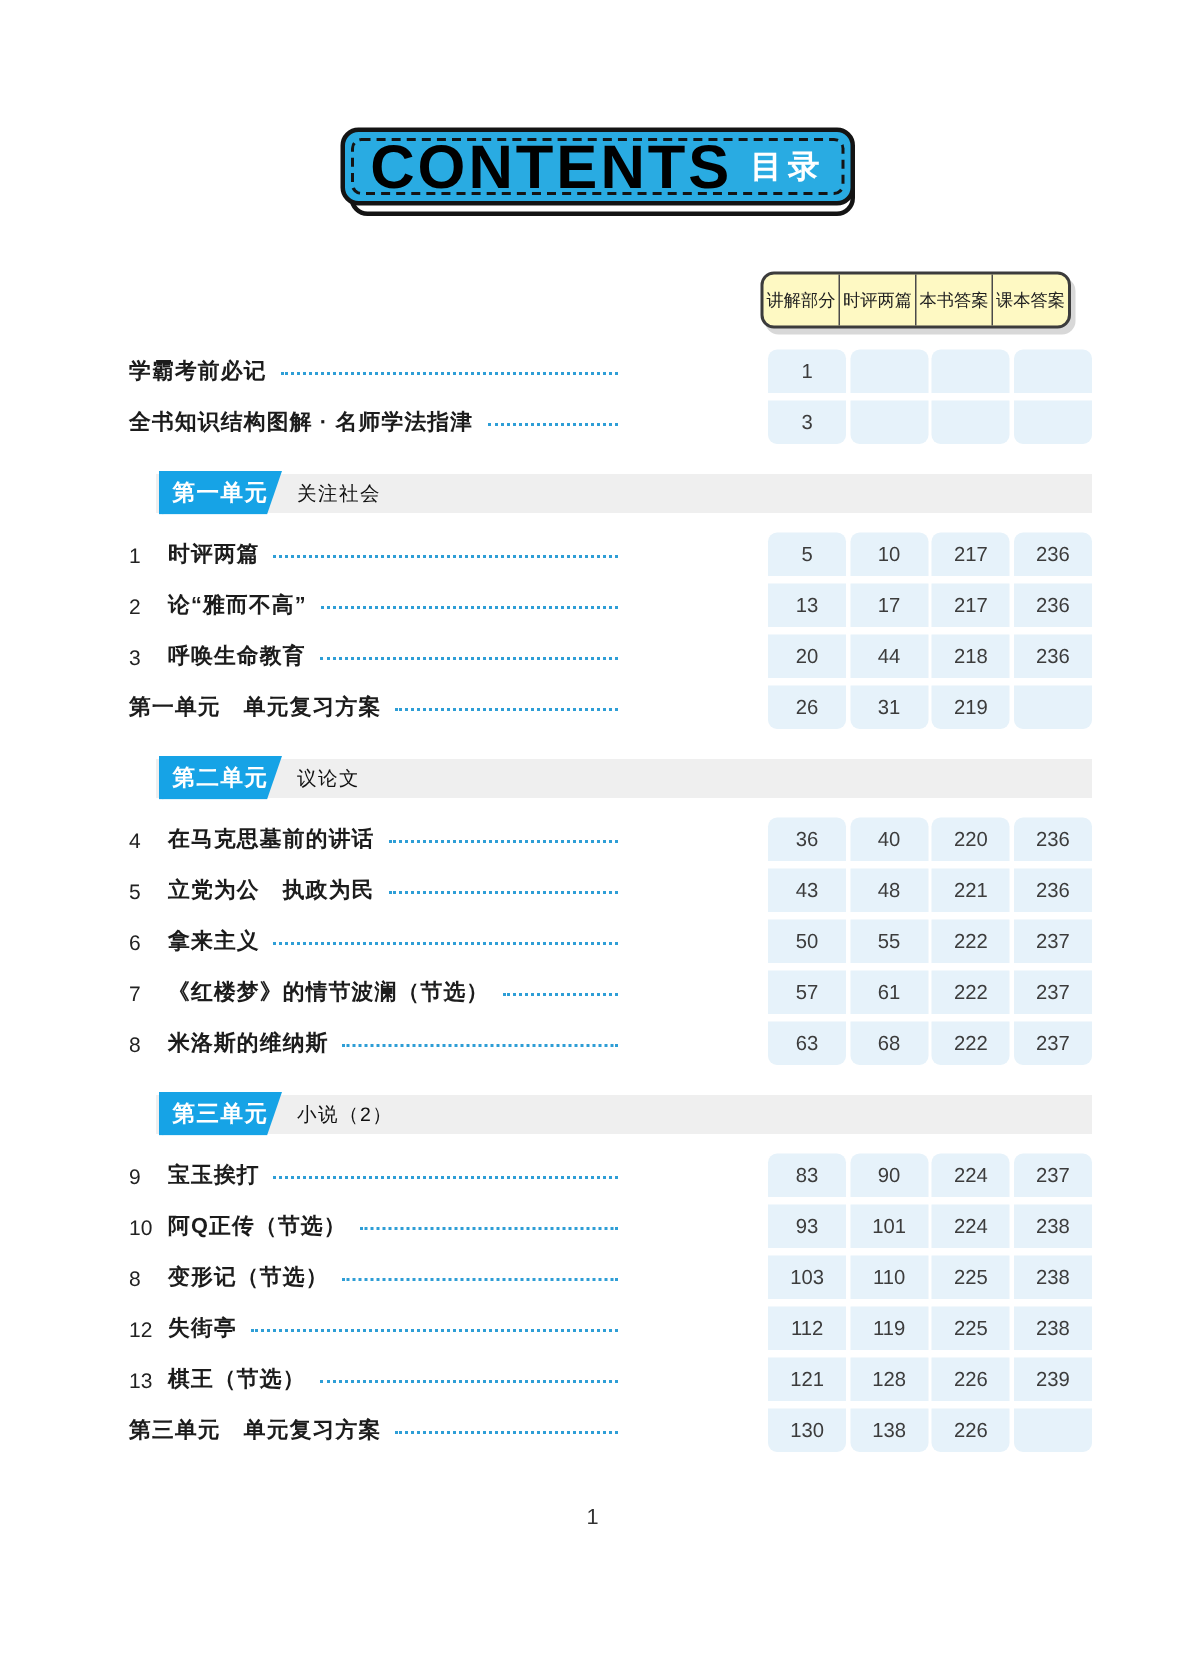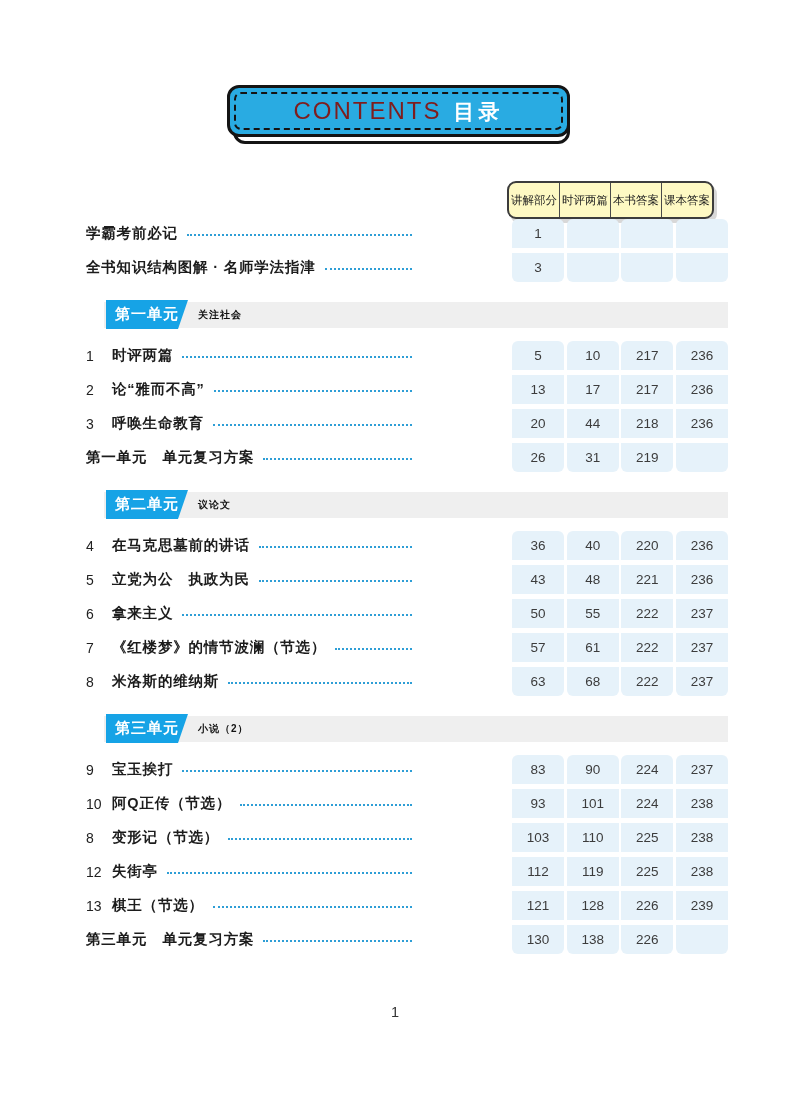--- a/index.html
+++ b/index.html
@@ -13,57 +13,57 @@
   .banner-shadow {
     position:absolute; left:6px; top:9px; width:337px; height:50px;
     background:#ffffff; border:3px solid #141414; border-radius:12px; box-sizing:border-box;
   }
   .banner-box {
     position:absolute; left:0; top:0; width:343px; height:52px; box-sizing:border-box;
     background:#29abe2; border:3px solid #141414; border-radius:12px;
     display:flex; align-items:center; justify-content:center; gap:12px;
   }
   .banner-dash { position:absolute; inset:4px; border:2.5px dashed #141414; border-radius:7px; pointer-events:none; }
-  .banner-en { font-size:24px; font-weight:normal; color:#7f1d1d; letter-spacing:2px; line-height:1; }
+  .banner-en { font-size:41px; font-weight:bold; color:#000000; letter-spacing:2px; line-height:1; }
   .banner-zh { font-size:21px; font-weight:bold; color:#fff; letter-spacing:4px; line-height:1; }
 
   
   .content { position:absolute; left:0; top:181px; width:790px; }
 
   
   .answer-header {
     margin-left:507px; width:207px; height:38px; box-sizing:border-box;
     background:#fef9c3; border:2px solid #3c3c3c; border-radius:9px;
     box-shadow:3px 4px 0 #d8d8d8;
     display:flex; align-items:stretch;
   }
   .answer-header .col {
     flex:1; display:flex; align-items:center; justify-content:center;
     font-size:11.5px; color:#222; border-left:1px solid #4a4a4a;
   }
   .answer-header .col:first-child { border-left:none; }
 
   
-  .section.intro { }
+  .section.intro { margin-top:14px; }
   .section.unit  { margin-top:20px; }
   .section.unit .rows { margin-top:13px; }
 
   .unit-bar {
     position:relative; margin-left:104px; margin-right:62px; height:26px;
     background:#efefef; display:flex; align-items:center;
   }
   .unit-badge {
     position:absolute; left:2px; top:-2px; width:82px; height:29px;
     background:#16a3e6;
     clip-path:polygon(0 0,100% 0,calc(100% - 10px) 100%,0 100%);
     filter:drop-shadow(3px 1px 0 #ffffff) drop-shadow(2px 2px 0 #a5d9f3);
     display:flex; align-items:center; justify-content:center;
     font-size:15px; font-weight:bold; color:#fff; letter-spacing:1px; z-index:2;
   }
-  .unit-name { margin-left:94px; font-size:10px; font-weight:bold; color:#111; letter-spacing:1px; }
+  .unit-name { margin-left:94px; font-size:13px; font-weight:normal; color:#111; letter-spacing:1px; }
 
   
   .row { display:flex; align-items:center; height:29px; margin-bottom:5px; }
   .row-left { width:326px; margin-left:86px; display:flex; align-items:center; flex-shrink:0; }
   .row-num { font-size:14px; color:#222; width:26px; flex-shrink:0; }
   .row-num:empty { display:none; }
   .row-title { font-size:14.5px; font-weight:bold; color:#1c1c1c; letter-spacing:0.8px; white-space:nowrap; }
   .leader { flex:1; height:0; border-top:2px dotted #2e9ed6; margin-left:9px; transform:translateY(1px); min-width:10px; }
   .row-cells {
     margin-left:auto; margin-right:62px; width:216px; flex-shrink:0;

